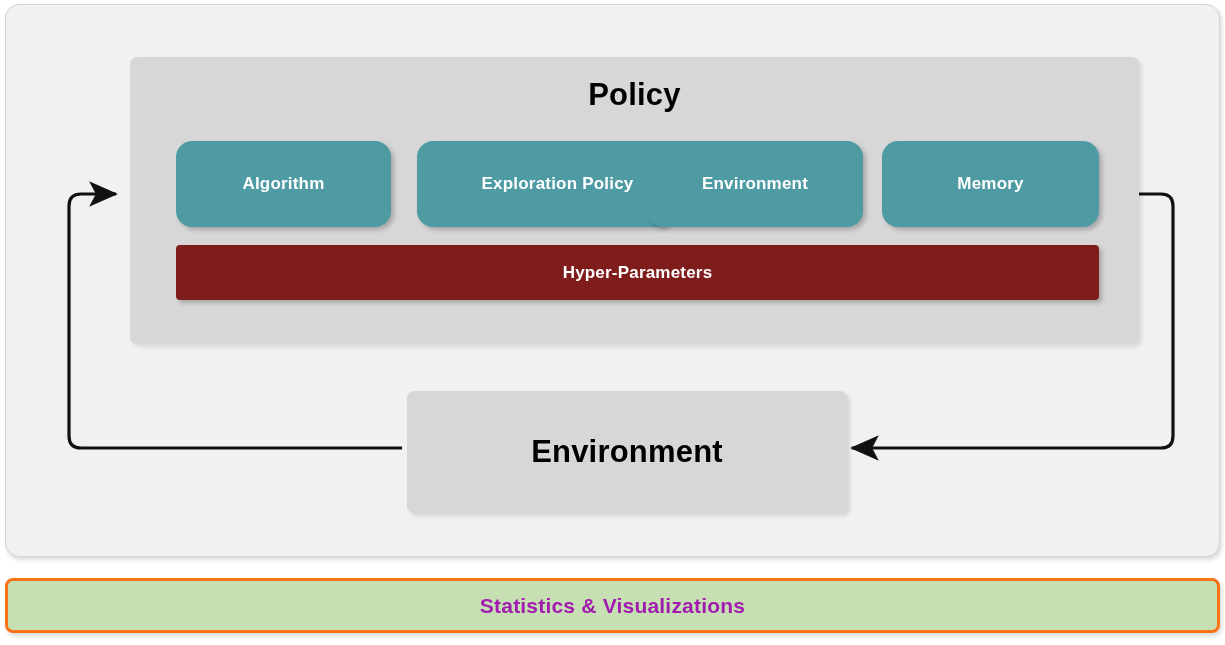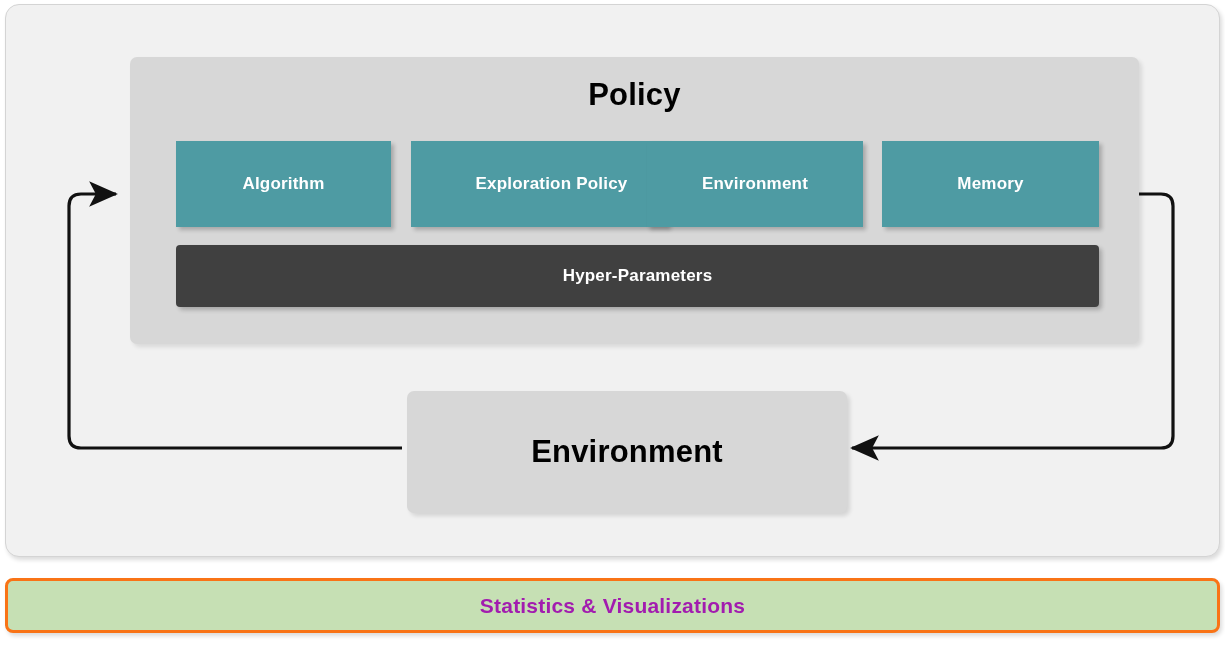--- a/index.html
+++ b/index.html
@@ -68,45 +68,45 @@
     width: 923px;
     height: 86px;
   }
 
   .component-box {
     position: absolute;
     top: 0;
     height: 86px;
     box-sizing: border-box;
     background: #4e9ba3;
-    border-radius: 0;
+    border-radius: 16px;
     box-shadow: 3px 3px 4px rgba(0,0,0,0.22);
     display: flex;
     align-items: center;
     justify-content: center;
     color: #ffffff;
     font-size: 17px;
     font-weight: bold;
     letter-spacing: 0.2px;
   }
 
   .cbox-0 { left: 0px;   width: 215px; }
-  .cbox-1 { left: 235px; width: 257px; padding-left: 24px; }
+  .cbox-1 { left: 241px; width: 257px; padding-left: 24px; }
   .cbox-2 { left: 471px; width: 216px; }
   .cbox-3 { left: 706px; width: 217px; text-align: center; }
 
   
   .hyper-bar {
     position: absolute;
     left: 46px;
     top: 188px;
     width: 923px;
-    height: 62px;
-    box-sizing: border-box;
-    background: #404040;
+    height: 55px;
+    box-sizing: border-box;
+    background: #7f1d1d;
     border-radius: 4px;
     box-shadow: 3px 3px 4px rgba(0,0,0,0.22);
     display: flex;
     align-items: center;
     justify-content: center;
     color: #ffffff;
     font-size: 17px;
     font-weight: bold;
     letter-spacing: 0.2px;
   }

